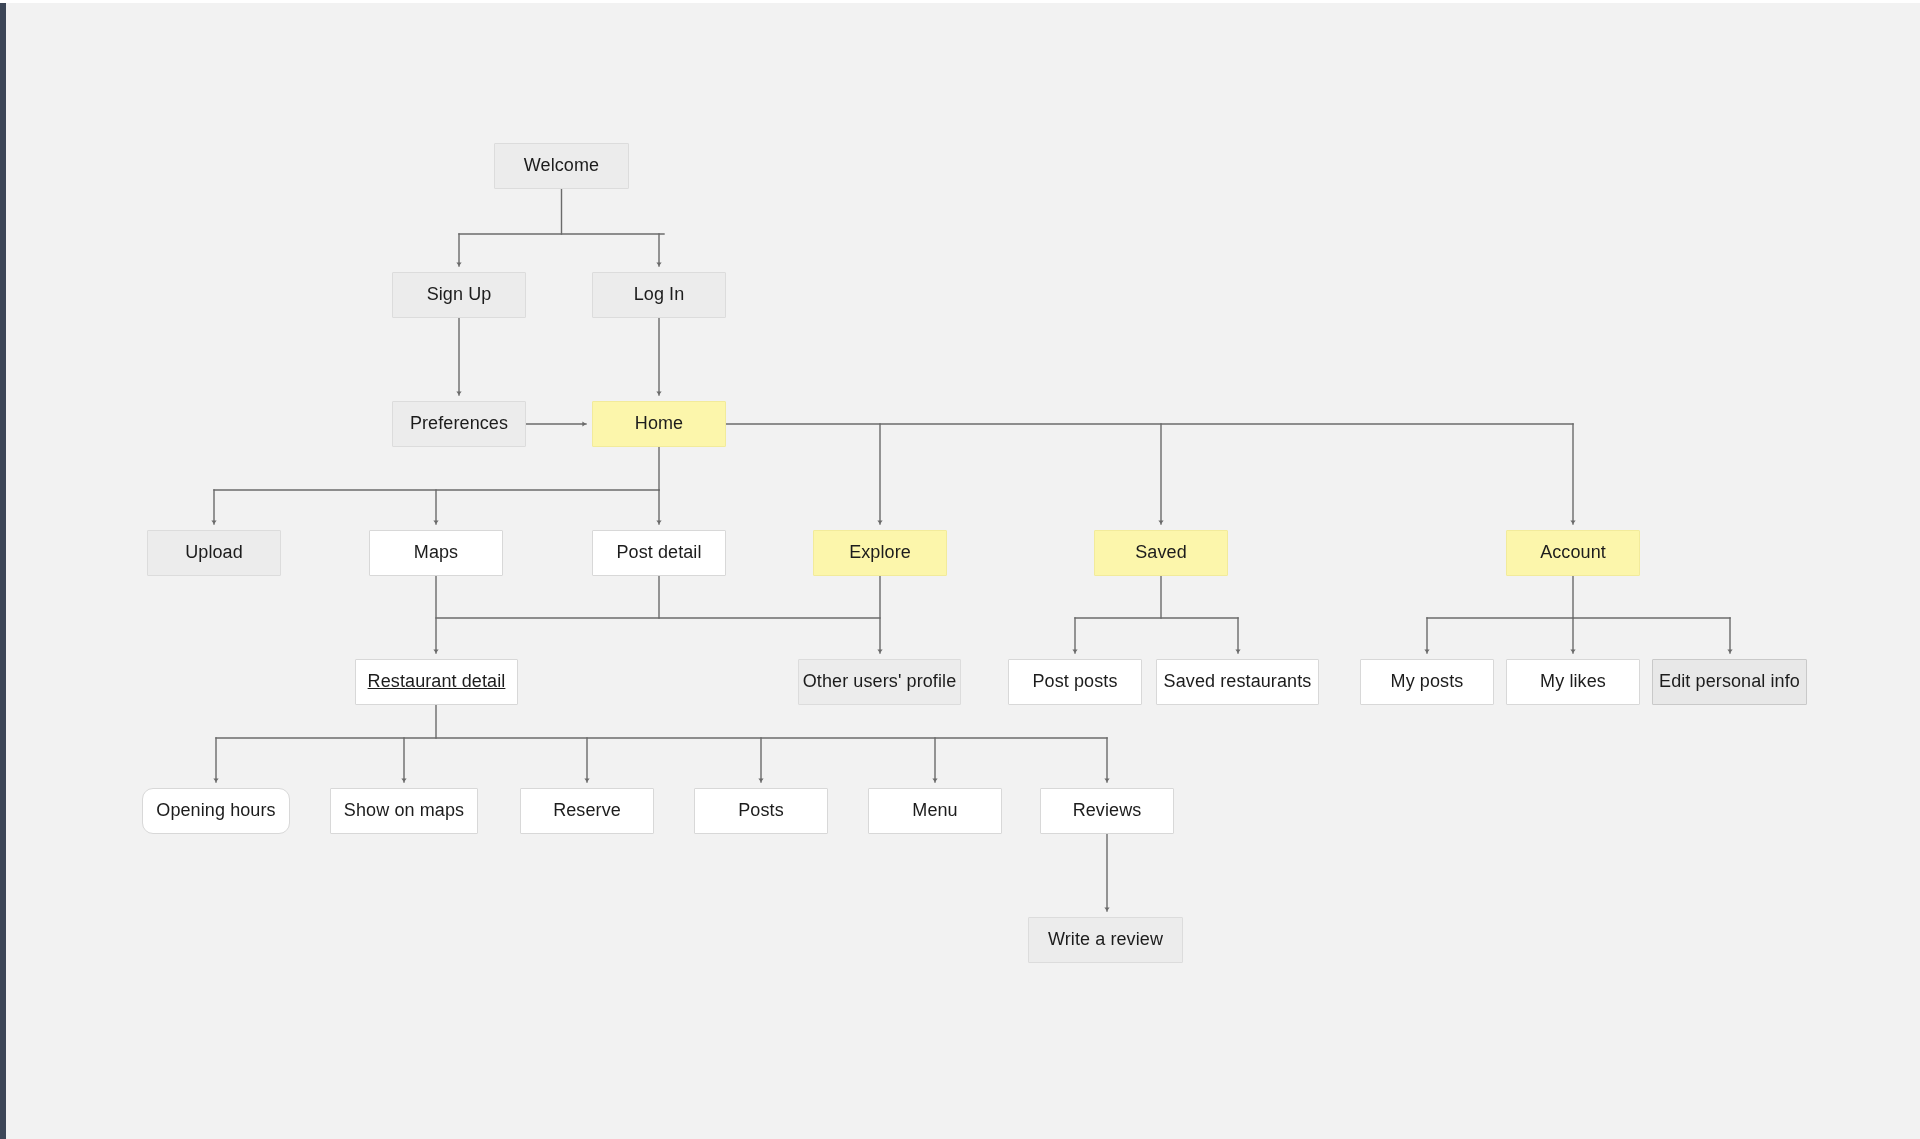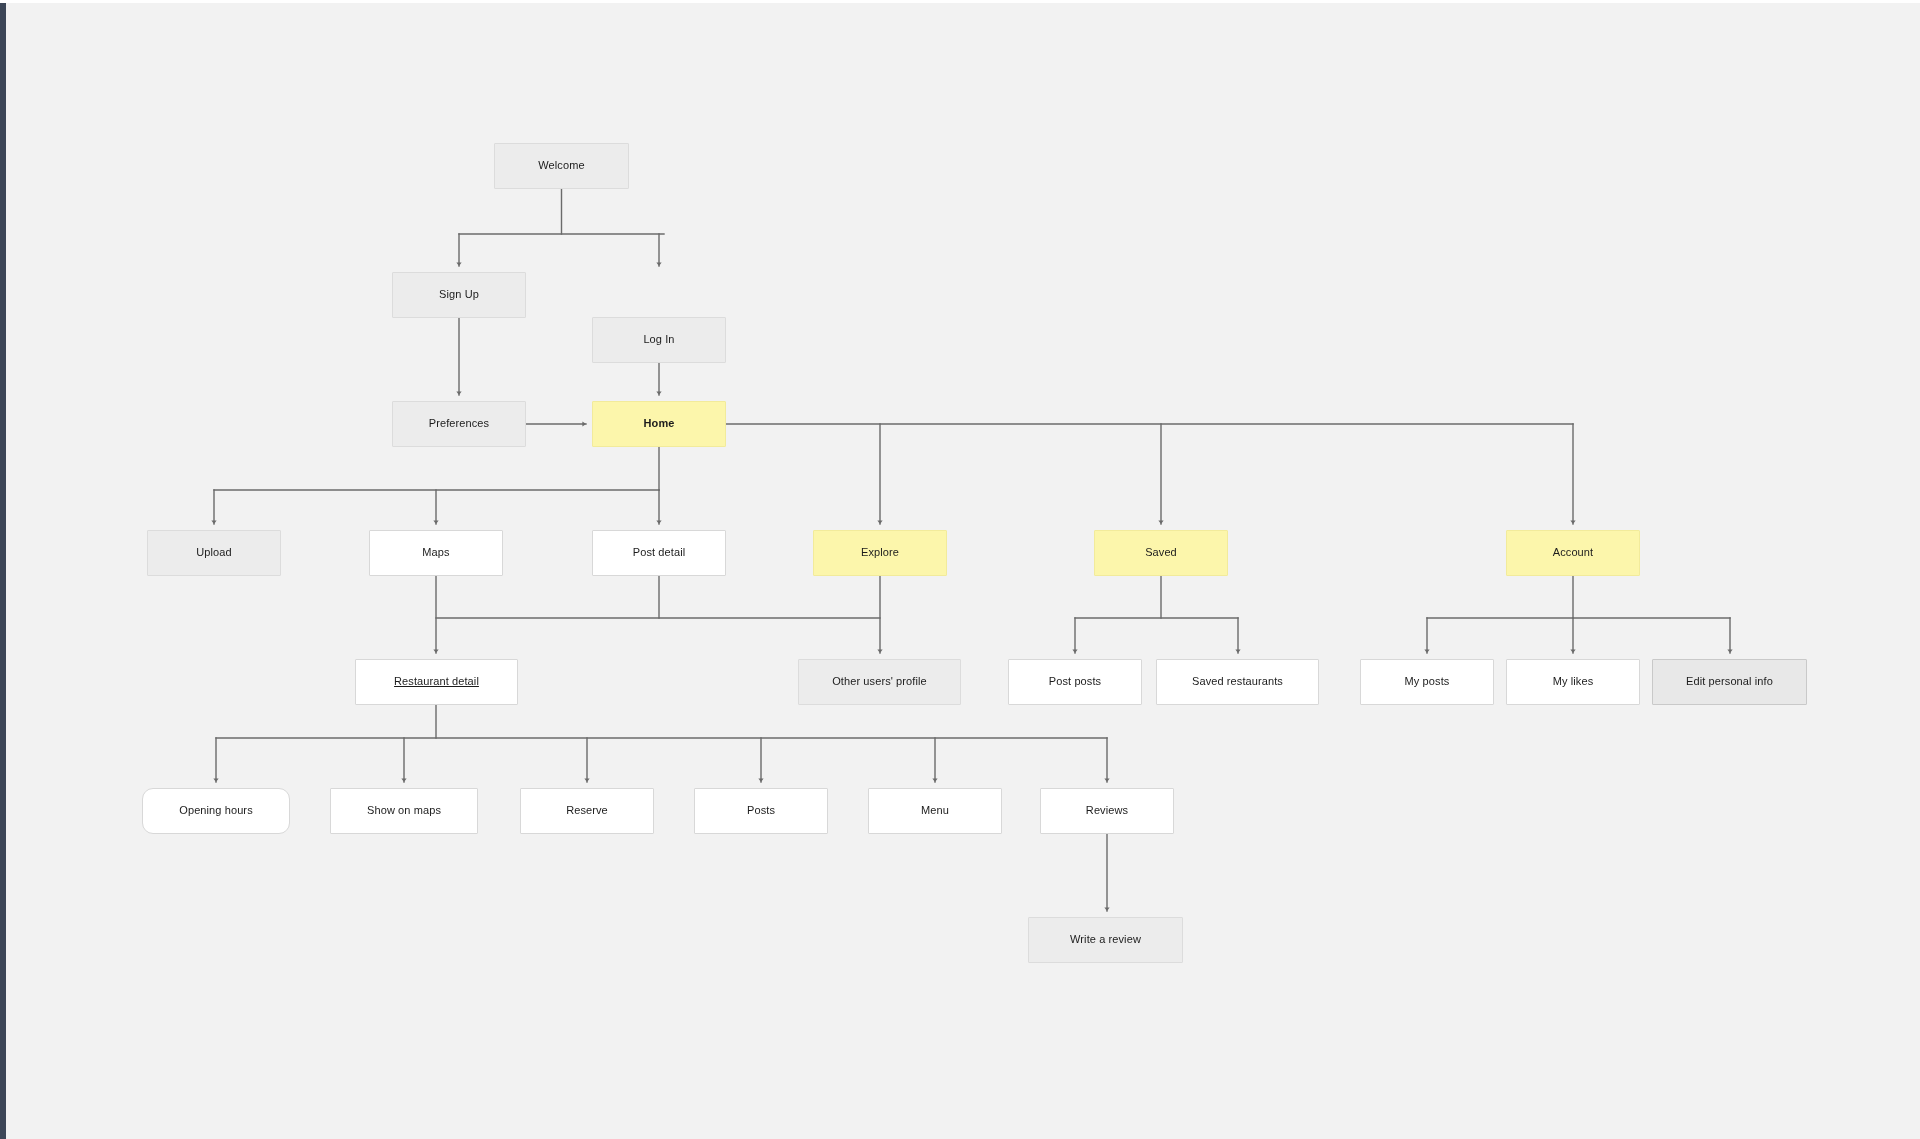--- a/index.html
+++ b/index.html
@@ -54,21 +54,21 @@
     height: 1139px;
     pointer-events: none;
   }
 
   .node {
     position: absolute;
     box-sizing: border-box;
     display: flex;
     align-items: center;
     justify-content: center;
-    font-size: 11px;
+    font-size: 18px;
     line-height: 1.2;
     color: #1c1c1c;
     letter-spacing: 0.1px;
     text-align: center;
     white-space: nowrap;
     border-radius: 1px;
     user-select: none;
   }
   .node.grey {
     background: #ececec;
@@ -155,27 +155,27 @@
         <path d="M1107,834 L1107,911" marker-end="url(#arrow)"></path>
       </g>
     </svg>
 
     <div class="node grey" style="left:494px;  top:143px; width:135px; height:46px;">
         <span>Welcome</span>
       </div>
     <div class="node grey" style="left:392px;  top:272px; width:134px; height:46px;">
         <span>Sign Up</span>
       </div>
-    <div class="node grey" style="left:592px;  top:272px; width:134px; height:46px;margin-top:45px;">
+    <div class="node grey" style="left:592px;  top:272px; width:134px; height:46px;">
         <span>Log In</span>
       </div>
     <div class="node grey" style="left:392px;  top:401px; width:134px; height:46px;">
         <span>Preferences</span>
       </div>
-    <div class="node yellow" style="left:592px;  top:401px; width:134px; height:46px;font-weight:bold;">
+    <div class="node yellow" style="left:592px;  top:401px; width:134px; height:46px;">
         <span>Home</span>
       </div>
     <div class="node grey" style="left:147px;  top:530px; width:134px; height:46px;">
         <span>Upload</span>
       </div>
     <div class="node white" style="left:369px;  top:530px; width:134px; height:46px;">
         <span>Maps</span>
       </div>
     <div class="node white" style="left:592px;  top:530px; width:134px; height:46px;">
         <span>Post detail</span>

